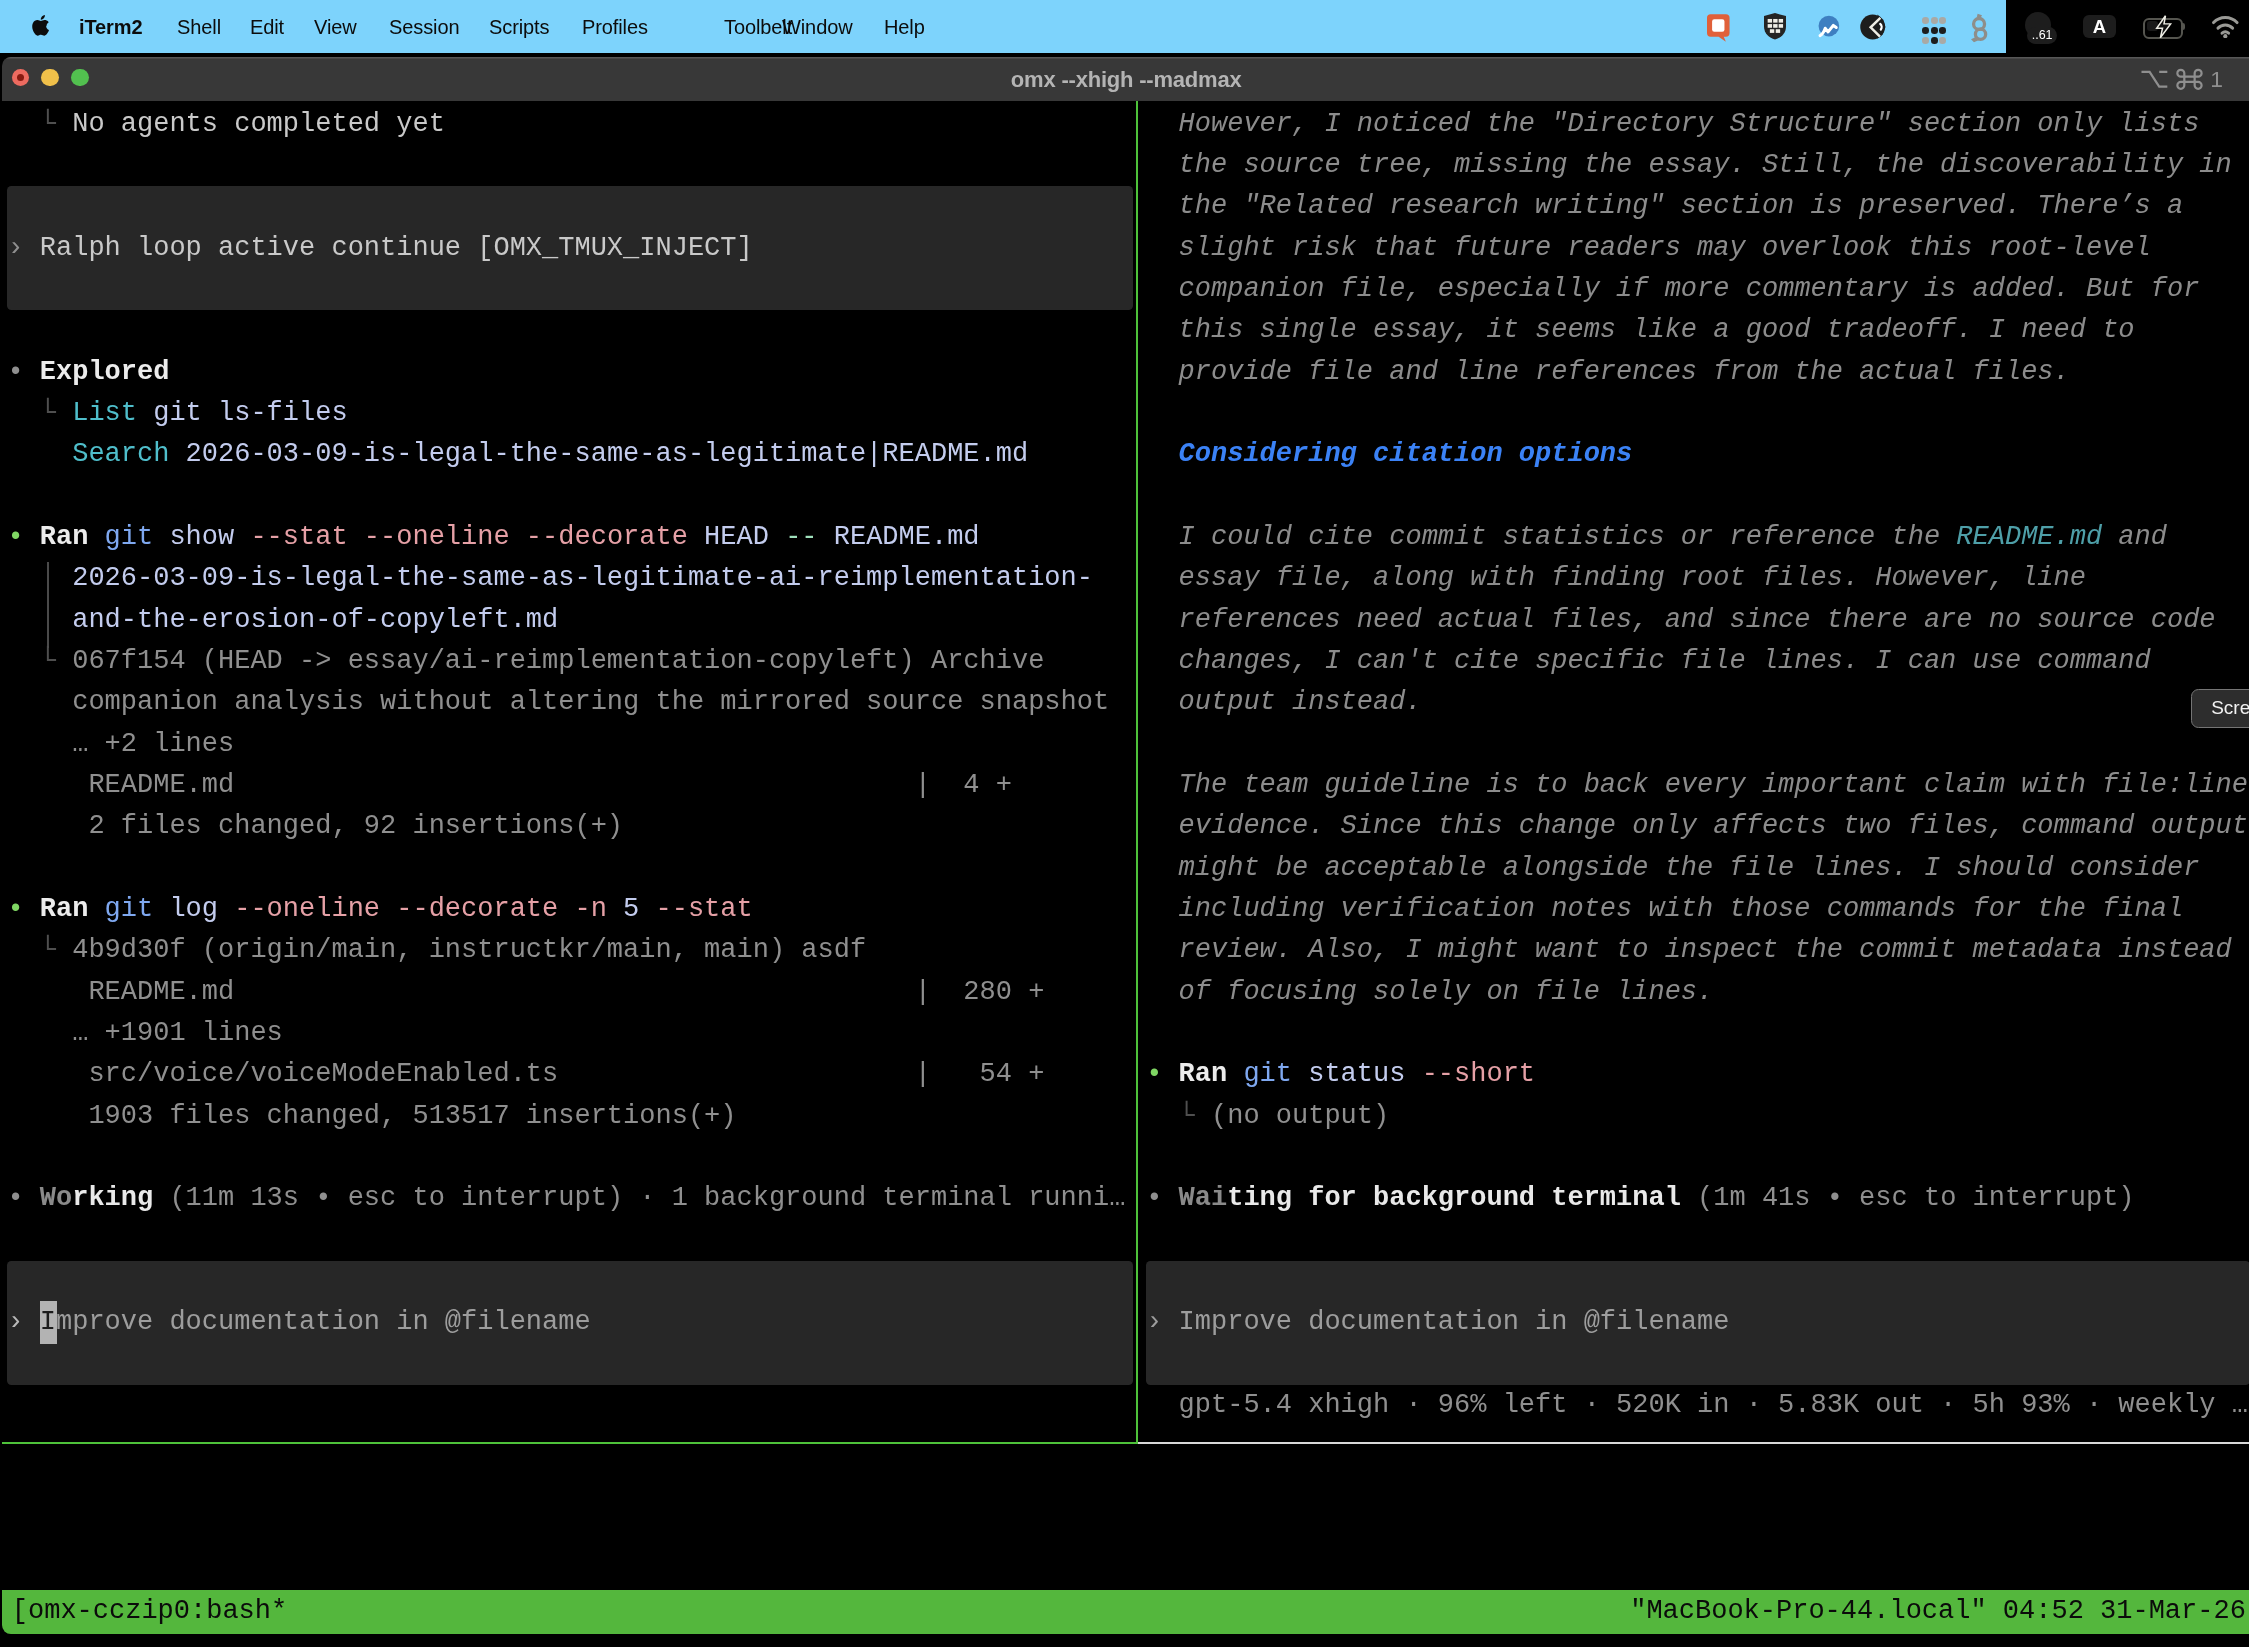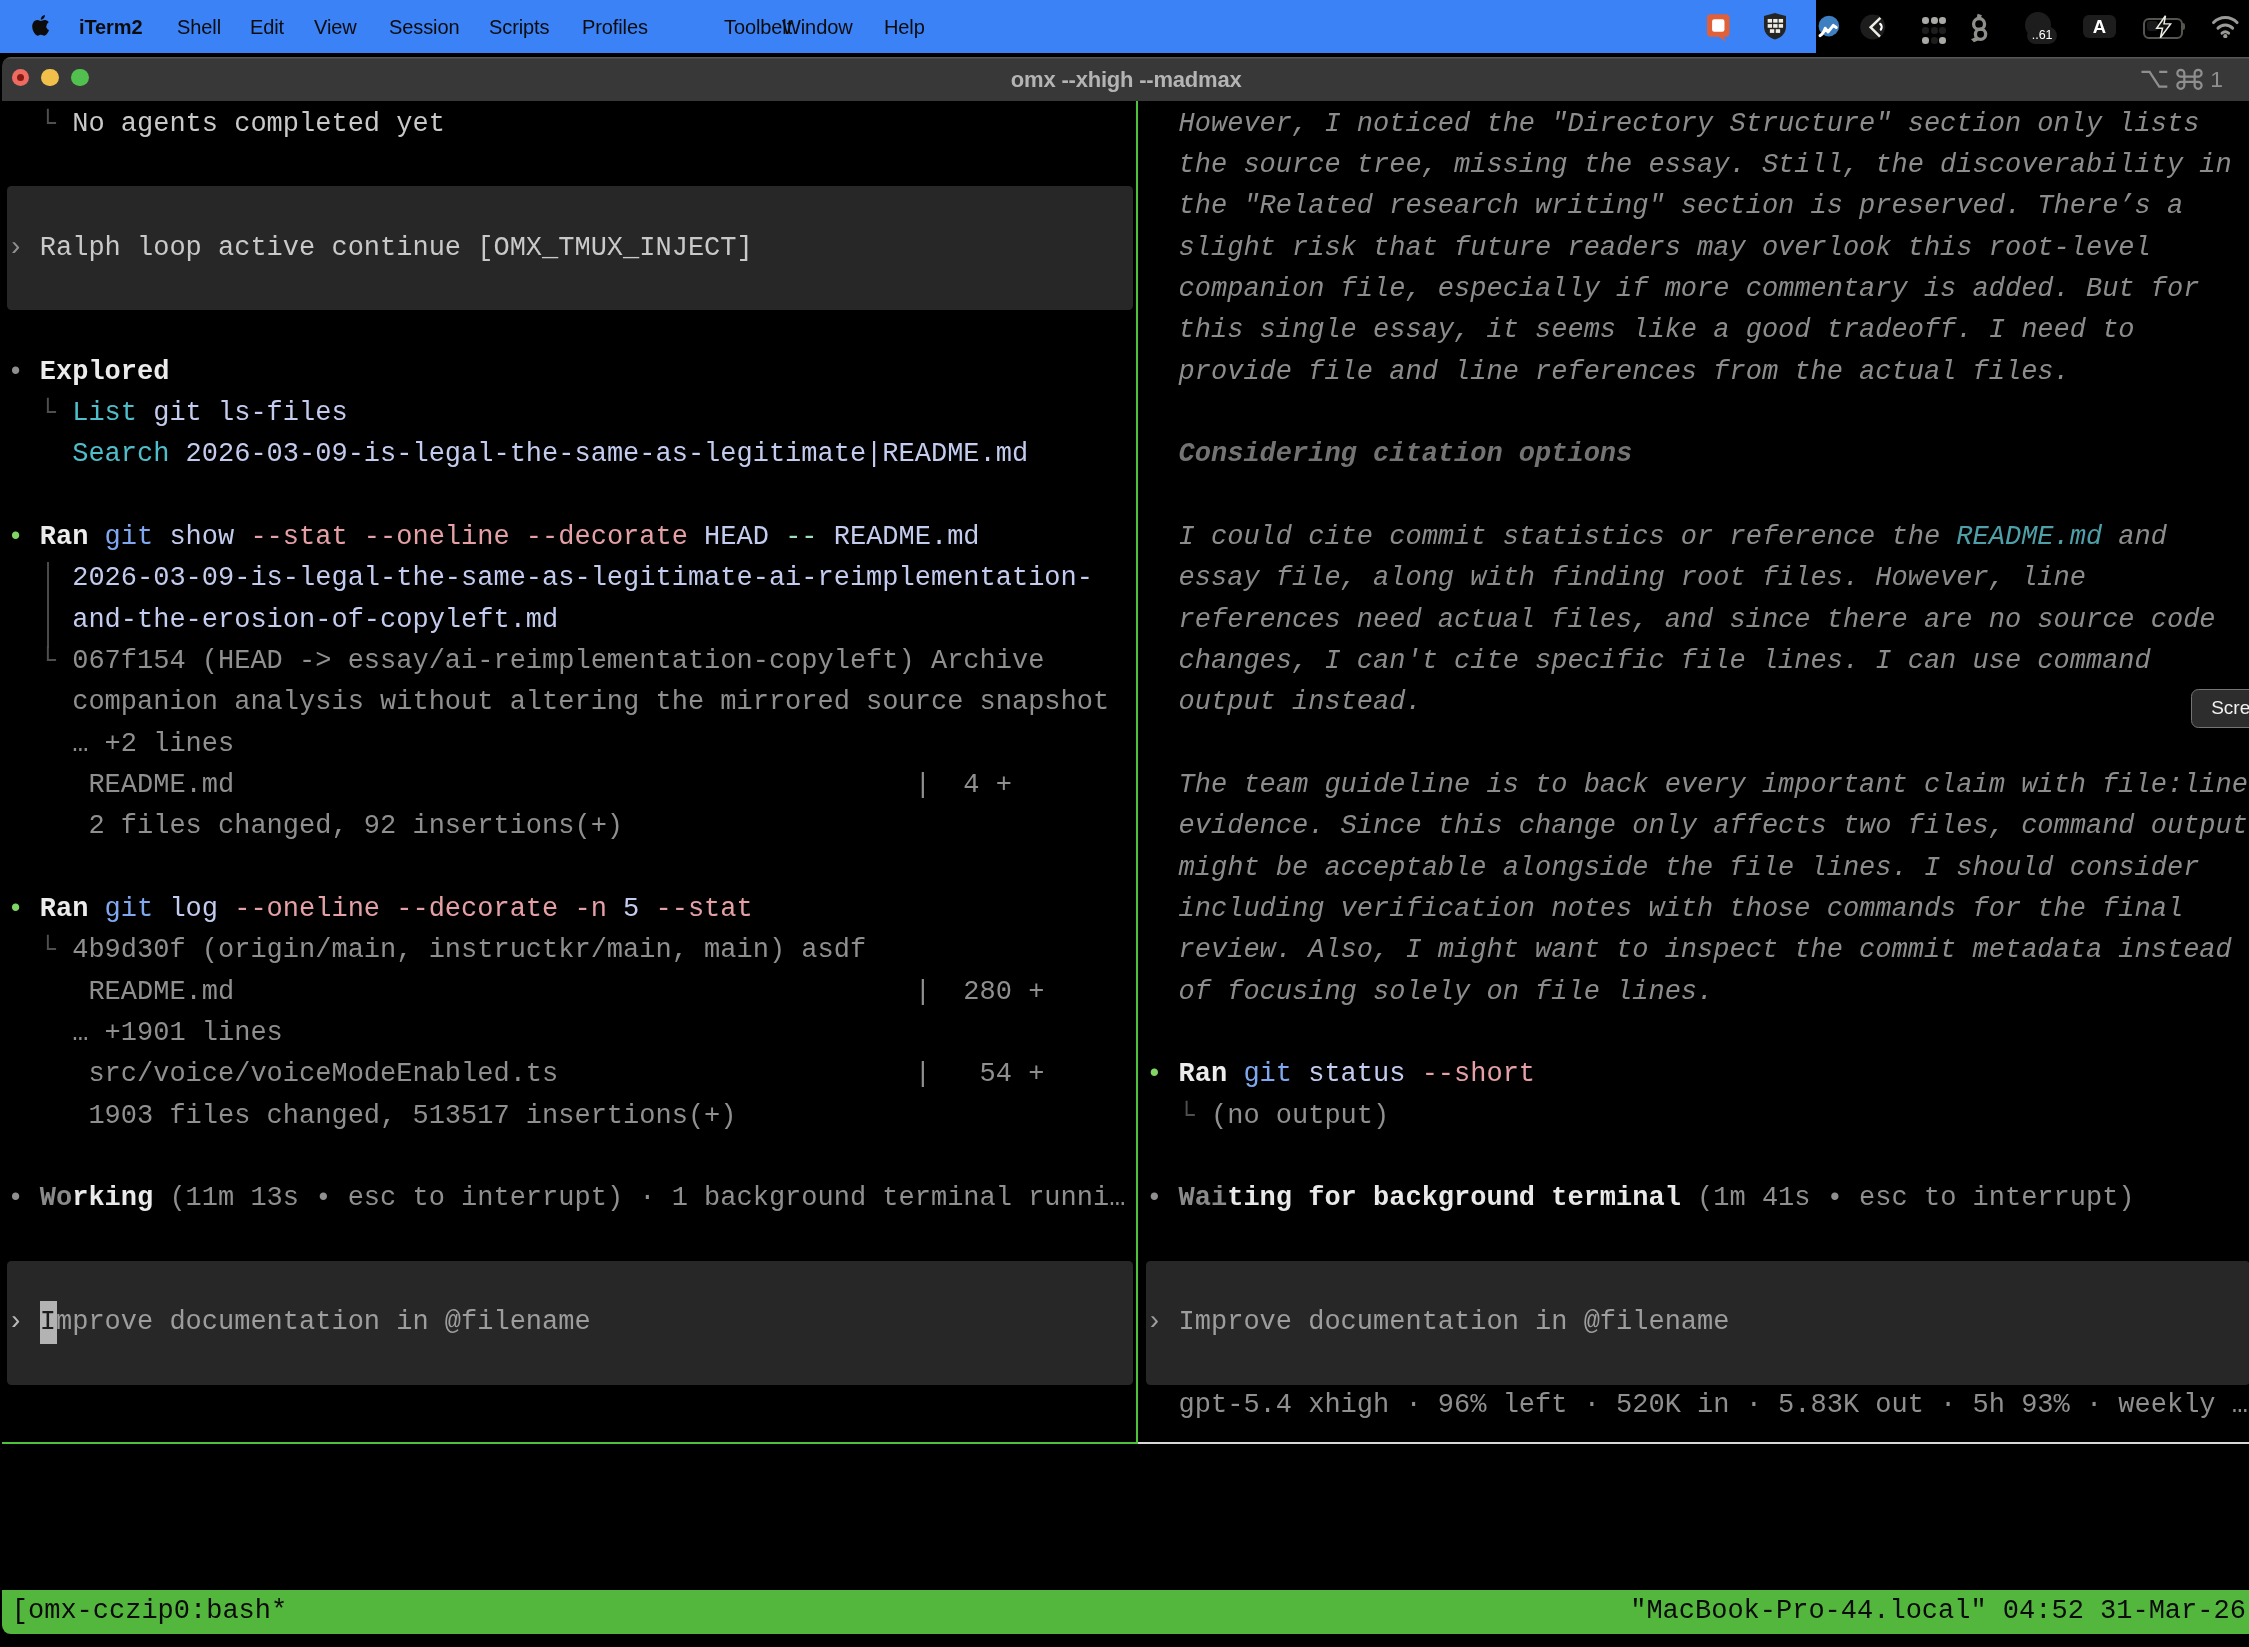--- a/index.html
+++ b/index.html
@@ -1,16 +1,16 @@
 <!DOCTYPE html>
 <html style="font-size:11.8px"><head><meta charset="utf-8"><style>
 html,body{margin:0;padding:0}
 body{width:2250px;height:1648px;background:#000;position:relative;overflow:hidden;
  font-family:"Liberation Sans",sans-serif}
-#menubar{position:absolute;left:0;top:0;width:1816px;height:53px;background:#3b82f6}
+#menubar{position:absolute;left:0;top:0;width:2006px;height:53px;background:#7dd3fc}
 .mi{position:absolute;top:0;height:53px;line-height:55px;font-size:20px;color:#0c0c0c;letter-spacing:-0.1px}
 #win{position:absolute;left:2.2px;top:57px;width:2248px;height:1577px;background:#000;
  border-radius:8.9px 0 0 8.9px;overflow:hidden}
 #tbar{position:absolute;left:0;top:0;width:100%;height:44px;background:#383838;
  box-shadow:inset 0 1.5px 0 #575757}
 #title{position:absolute;left:0;top:0;width:100%;height:44px;line-height:45px;text-align:center;
  color:#b4b4b4;font-weight:bold;font-size:22px;letter-spacing:-0.2px}
 .ln{position:absolute;font:27px/41px "Liberation Mono",monospace;white-space:pre;color:#8f8f8f}
 .w{color:#ececec;font-weight:bold}
 .fg{color:#c9c9c9}
@@ -19,21 +19,21 @@
 .g2{color:#9d9d9d}
 .cy{color:#4fbecb}
 .bl{color:#7fa8f0}
 .pk{color:#e5a0a6}
 .gn{color:#7fd663}
 .mint{color:#9fe0bc}
 .dim{color:#4f4f4f}
 .sh1{color:#8a8a8a;font-weight:bold}
 .sh2{color:#e9e9e9;font-weight:bold}
 .it{color:#8c8c8c;font-style:italic}
-.bit{color:#737373;font-weight:bold;font-style:italic}
+.bit{color:#3b82f6;font-weight:bold;font-style:italic}
 .tld{color:#4e9fa8;font-style:italic}
 .grn2{color:#7ccb4a}
 .box{position:absolute;background:#272727;border-radius:4.4px}
 #gbar{position:absolute;left:0;top:1533px;width:2248px;height:52px;background:#54b73d}
 #gbar .ln{color:#0b0b0b}
 </style></head><body>
 <div id="menubar">
 <svg style="position:absolute;left:31px;top:14px" width="20.7" height="25" viewBox="0 0 28 34">
       <path fill="#0c0c0c" d="M23.6 18.1c0-4.4 3.6-6.5 3.8-6.6-2.1-3-5.3-3.4-6.4-3.5-2.7-.3-5.3 1.6-6.7 1.6-1.4 0-3.5-1.6-5.8-1.5C5.6 8.2 2.9 9.8 1.4 12.4c-3 5.2-.8 13 2.1 17.2 1.4 2.1 3.1 4.4 5.4 4.3 2.2-.1 3-1.4 5.6-1.4 2.6 0 3.3 1.4 5.6 1.4 2.3 0 3.8-2.1 5.2-4.2 1.7-2.4 2.3-4.7 2.4-4.8-.1-.1-4.6-1.8-4.6-6.8zM19.2 5.1c1.2-1.5 2-3.5 1.8-5.5-1.7.1-3.8 1.2-5 2.6-1.1 1.3-2.1 3.4-1.8 5.3 1.9.2 3.8-1 5-2.4z" transform="scale(.82) translate(2,2)"></path>
     </svg>

